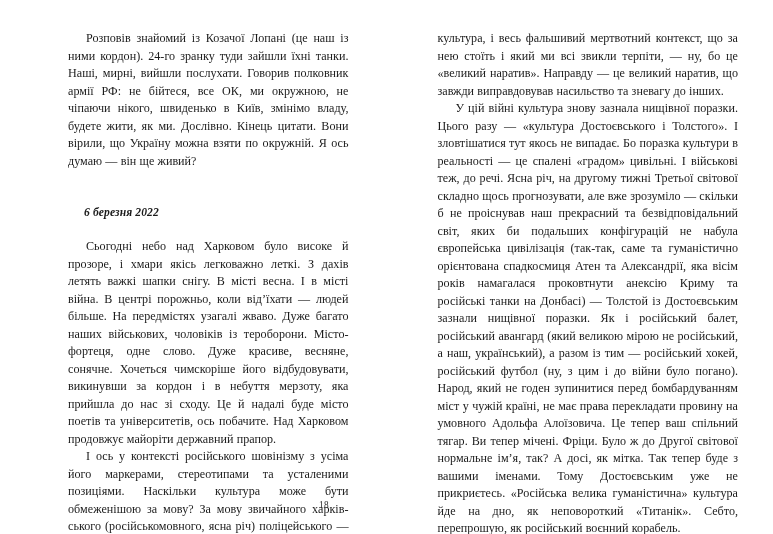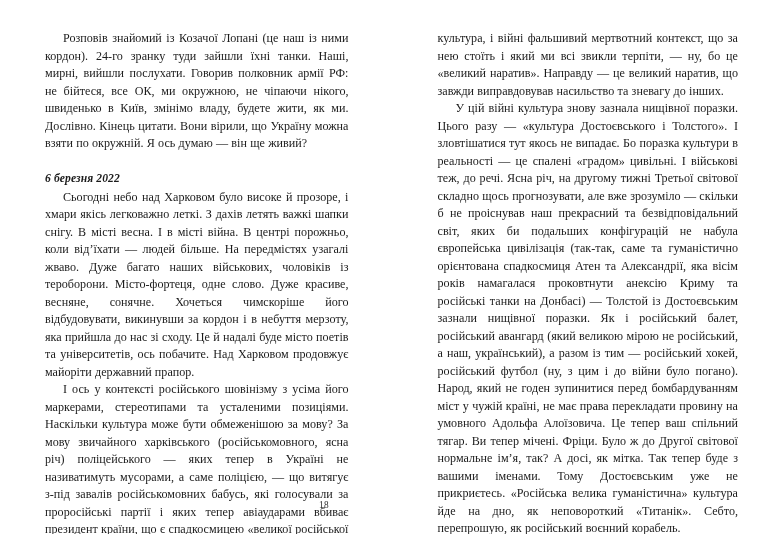--- a/index.html
+++ b/index.html
@@ -21,42 +21,42 @@
     background: #ffffff;
     display: flex;
     box-sizing: border-box;
   }
   .page {
     position: relative;
     width: 386.5px;
     height: 534px;
     box-sizing: border-box;
   }
-  .page-left  { padding: 30px 38px 0 45px; }
+  .page-left  { padding: 30px 38px 0 68px; }
   .page-right { padding: 30px 35px 0 51px; }
 
   .textblock {
     width: 100%;
   }
 
   p.para {
     margin: 0;
     text-align: justify;
     text-justify: inter-word;
     font-size: 12.1px;
     line-height: 17.5px;
     letter-spacing: 0.02px;
     text-indent: 18px;
     hyphens: manual;
     word-spacing: 0.2px;
   }
   p.para.noindent { text-indent: 0; }
 
   h2.date-heading {
-    margin: 0;
+    margin: 16px;
     font-size: 11.6px;
     line-height: 17.5px;
     font-weight: bold;
     font-style: italic;
     letter-spacing: 0.1px;
   }
 
   .gap-before-heading { height: 17.5px; }
   .gap-after-heading  { height: 1px; }
 
@@ -85,20 +85,20 @@
       <p class="para">Сьогодні небо над Харковом було високе й прозоре, і хмари якісь легковажно леткі. З дахів летять важкі шапки снігу. В міс­ті весна. І в місті війна. В центрі порожньо, коли від’їхати — лю­дей більше. На передмістях узагалі жваво. Дуже багато наших військових, чоловіків із тероборони. Місто-фортеця, одне сло­во. Дуже красиве, весняне, сонячне. Хочеться чимскоріше його відбудовувати, викинувши за кордон і в небуття мерзоту, яка прийшла до нас зі сходу. Це й надалі буде місто поетів та уні­верситетів, ось побачите. Над Харковом продовжує майоріти державний прапор.</p>
       <p class="para">І ось у контексті російського шовінізму з усіма його маркера­ми, стереотипами та усталеними позиціями. Наскільки культура може бути обмеженішою за мову? За мову звичайного харків­ського (російськомовного, ясна річ) поліцейського — яких тепер в Україні не називатимуть мусорами, а саме поліцією, — що ви­тягує з-під завалів російськомовних бабусь, які голосували за проросійські партії і яких тепер авіаударами вбиває президент країни, що є спадкосмицею «великої російської культури». В кон­тексті історії цей поліцейський куди потужніший і переконливі­ший за всю імперську традицію з її золотим та срібним віками. Він рятує людей. А імперська культура їх убиває. Так-так, саме</p>
     </div>
     <div class="folio-wrap-left">
       <div class="folio folio-left">18</div>
     </div>
   </div>
 
   <div class="page page-right">
     <div class="textblock">
-      <p class="para noindent">культура, і війні фальшивий мертвотний контекст, що за нею сто­їть і який ми всі звикли терпіти, — ну, бо це «великий наратив». Направду — це великий наратив, що завжди виправдовував на­сильство та зневагу до інших.</p>
+      <p class="para noindent">культура, і весь фальшивий мертвотний контекст, що за нею сто­їть і який ми всі звикли терпіти, — ну, бо це «великий наратив». Направду — це великий наратив, що завжди виправдовував на­сильство та зневагу до інших.</p>
       <p class="para">У цій війні культура знову зазнала нищівної поразки. Цьо­го разу — «культура Достоєвського і Толстого». І зловтішатися тут якось не випадає. Бо поразка культури в реальності — це спалені «градом» цивільні. І військові теж, до речі. Ясна річ, на другому тижні Третьої світової складно щось прогнозувати, але вже зрозуміло — скільки б не проіснував наш прекрасний та безвідповідальний світ, яких би подальших конфігурацій не набула європейська цивілізація (так-так, саме та гуманістично орієнтована спадкосмиця Атен та Александрії, яка вісім років намагалася проковтнути анексію Криму та російські танки на Донбасі) — Толстой із Достоєвським зазнали нищівної поразки. Як і російський балет, російський авангард (який великою мірою не російський, а наш, український), а разом із тим — російський хокей, російський футбол (ну, з цим і до війни було погано). Народ, який не годен зупинитися перед бомбардуванням міст у чужій країні, не має права перекладати провину на умовного Адольфа Алоїзовича. Це тепер ваш спільний тягар. Ви тепер мі­чені. Фріци. Було ж до Другої світової нормальне ім’я, так? А досі, як мітка. Так тепер буде з вашими іменами. Тому Достоєвським уже не прикриєтесь. «Російська велика гуманістична» культура йде на дно, як неповороткий «Титанік». Себто, перепрошую, як російський воєнний корабель.</p>
 
     </div>
 
   </div>
 
 </div>
 
 </body></html>

